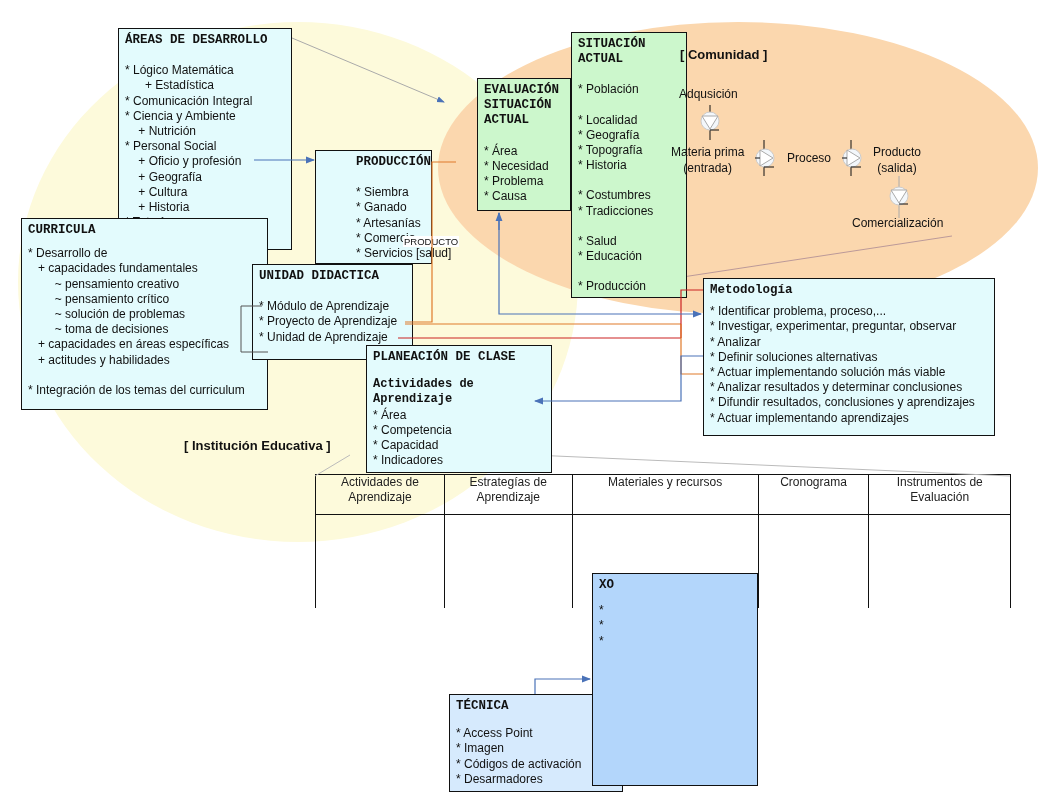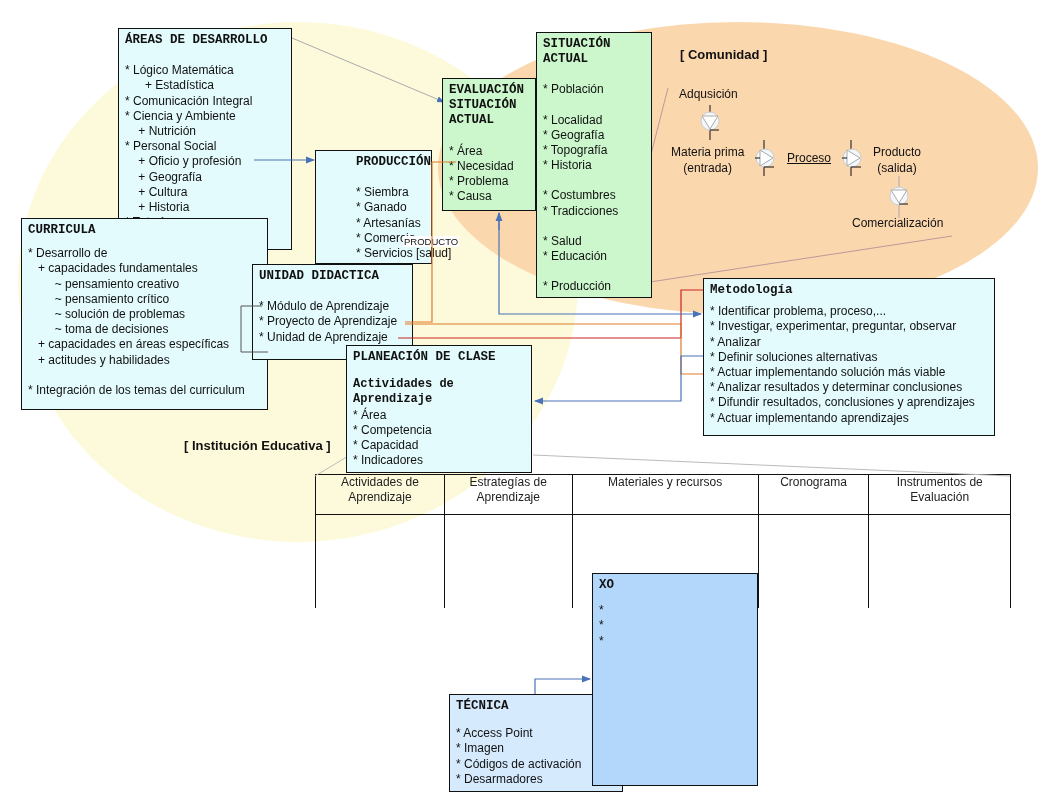--- a/index.html
+++ b/index.html
@@ -1,21 +1,21 @@
 <!DOCTYPE html>
 <html><head>
 <meta charset="utf-8">
 <style>
   html, body { margin:0; padding:0; background:#ffffff; }
   body { width:1053px; height:812px; position:relative; overflow:hidden;
          font-family:"Liberation Sans", sans-serif; font-size:12px; color:#111; }
   .bg-shape { position:absolute; border-radius:50%; }
   .box { position:absolute; border:1px solid #111; box-sizing:border-box; padding:4px 6px; line-height:15.2px; }
   .cyan { background:#e3fbfd; }
-  .green { background:#ccf7cc; }
+  .green { background:#ccf7cc;margin-left:35px; }
   .blue { background:#b3d6fb; }
   .lightblue { background:#d6eafd; }
   .title { font-weight:bold; font-size:12.5px; display:block;font-family:Liberation Mono, monospace; }
   .line { display:block; white-space:pre; }
   .gap { display:block; height:15px; }
   .lbl { position:absolute; white-space:nowrap; }
   .region-label { position:absolute; font-weight:bold; font-size:13px; }
   svg.overlay { position:absolute; left:0; top:0; width:1053px; height:812px; pointer-events:none; }
   table.plan { position:absolute; left:315px; top:474px; width:696px; border-collapse:collapse; }
   table.plan th { font-weight:normal; font-size:12px; line-height:15px; height:38px; vertical-align:top; padding-top:0;
@@ -154,21 +154,21 @@
   <span class="gap"></span>
   <span class="line">* Producción</span>
 </div>
 
 <div class="region-label" style="left:680px; top:47px;">[ Comunidad ]</div>
 <div class="lbl" style="left:679px; top:87px;">Adqusición</div>
 <div class="lbl" style="left:671px; top:144px; text-align:center; line-height:16px;">
   <span class="line">Materia prima</span>
     <span class="line">(entrada)</span>
 </div>
-<div class="lbl" style="left:787px; top:151px;text-decoration:underline;">Proceso</div>
+<div class="lbl" style="left:787px; top:151px;">Proceso</div>
 <div class="lbl" style="left:873px; top:144px; text-align:center; line-height:16px;">
   <span class="line">Producto</span>
     <span class="line">(salida)</span>
 </div>
 <div class="lbl" style="left:852px; top:216px;">Comercialización</div>
 
 <svg class="overlay" viewBox="0 0 1053 812">
 
   <g>
     <line x1="710" y1="105" x2="710" y2="140" stroke="#111"></line>
@@ -207,21 +207,21 @@
   <span class="line">* Identificar problema, proceso,...</span>
   <span class="line">* Investigar, experimentar, preguntar, observar</span>
   <span class="line">* Analizar</span>
   <span class="line">* Definir soluciones alternativas</span>
   <span class="line">* Actuar implementando solución más viable</span>
   <span class="line">* Analizar resultados y determinar conclusiones</span>
   <span class="line">* Difundir resultados, conclusiones y aprendizajes</span>
   <span class="line">* Actuar implementando aprendizajes</span>
 </div>
 
-<div class="box cyan" style="left:346px; top:345px; width:186px; height:128px;">
+<div class="box cyan" style="left:366px; top:345px; width:186px; height:128px;">
   <span class="title">PLANEACIÓN DE CLASE</span>
   <span class="gap" style="height:12px"></span>
   <span class="title" style="font-size:12px">Actividades de Aprendizaje</span>
   <span class="line">* Área</span>
   <span class="line">* Competencia</span>
   <span class="line">* Capacidad</span>
   <span class="line">* Indicadores</span>
 </div>
 
 <div class="region-label" style="left:184px; top:438px;">[ Institución Educativa ]</div>

